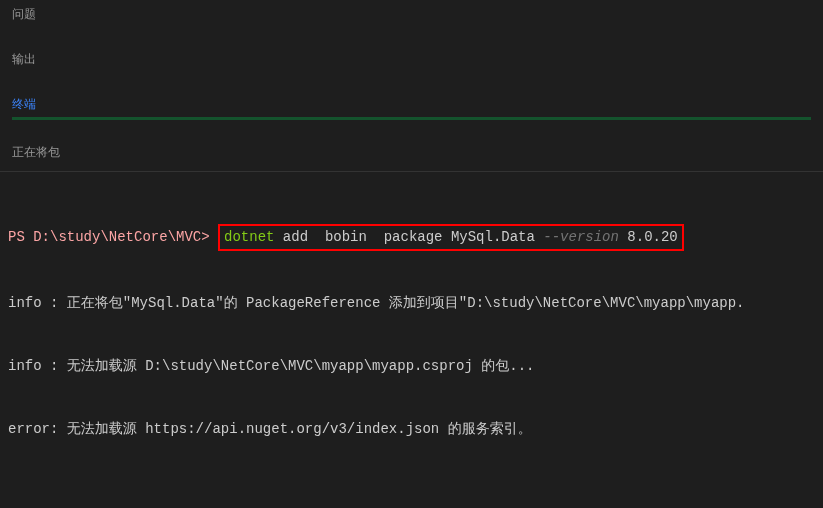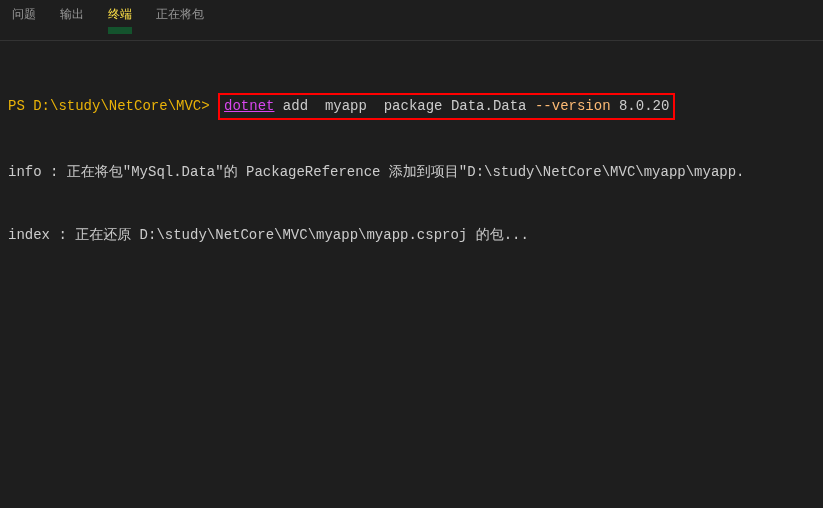--- a/index.html
+++ b/index.html
@@ -1,18 +1,19 @@
 <!DOCTYPE html>
 <html><head>
   <meta charset="utf-8">
   <style>
     * {
       margin: 0;
       padding: 0;
       box-sizing: border-box;
+      flex-direction: column;
     }
     body {
       background: #1e1e1e;
       color: #cccccc;
       font-family: "Consolas", "Courier New", monospace;
       font-size: 14px;
       width: 823px;
       height: 508px;
       overflow: hidden;
     }
@@ -23,64 +24,65 @@
       border-bottom: 1px solid #333;
       font-family: "Segoe UI", sans-serif;
       font-size: 12px;
     }
     .tab {
       color: #999;
       cursor: pointer;
       padding-bottom: 4px;
     }
     .tab.active {
-      color: #fde047;
-      border-bottom: 7px solid #14532d;
+      color: #3b82f6;
+      border-bottom: 3px solid #14532d;
     }
     .terminal {
       padding: 10px 8px;
       line-height: 1.5;
       white-space: pre;
     }
     .line {
       white-space: pre;
     }
     .highlight-box {
       border: 2px solid #ff0000;
       padding: 1px 4px;
       display: inline-block;
     }
     .prompt {
-      color: #eab308;
+      color: #fca5a5;
     }
     .cmd-yellow {
-      color: #d946ef;
-      text-decoration: underline;
+      color: #84cc16;
     }
     .cmd-gray {
-      color: #fdba74;
+      color: #737373;
+      font-style: italic;
     }
     .empty-line {
       height: 1.5em;
     }
   </style>
 </head>
 <body>
 
 <div class="tabs">
   <span class="tab">问题</span>
   <span class="tab">输出</span>
   <span class="tab active">终端</span>
   <span class="tab">正在将包</span>
 </div>
 
 <div class="terminal">
-  <div class="line"><span class="prompt">PS D:\study\NetCore\MVC&gt; </span><span class="highlight-box"><span class="cmd-yellow">dotnet</span><span> add  myapp  package Data.Data </span><span class="cmd-gray">--version</span><span> 8.0.20</span></span></div>
+  <div class="line"><span class="prompt">PS D:\study\NetCore\MVC&gt; </span><span class="highlight-box"><span class="cmd-yellow">dotnet</span><span> add  bobin  package MySql.Data </span><span class="cmd-gray">--version</span><span> 8.0.20</span></span></div>
   <div class="line">info : 正在将包"MySql.Data"的 PackageReference 添加到项目"D:\study\NetCore\MVC\myapp\myapp.</div>
-  <div class="line">index : 正在还原 D:\study\NetCore\MVC\myapp\myapp.csproj 的包...</div>
+  <div class="line">info : 无法加载源 D:\study\NetCore\MVC\myapp\myapp.csproj 的包...</div>
+  <div class="line">error: 无法加载源 https://api.nuget.org/v3/index.json 的服务索引。</div>
   <div class="empty-line"></div>
   
   
   
   
   
   
   
   
   

